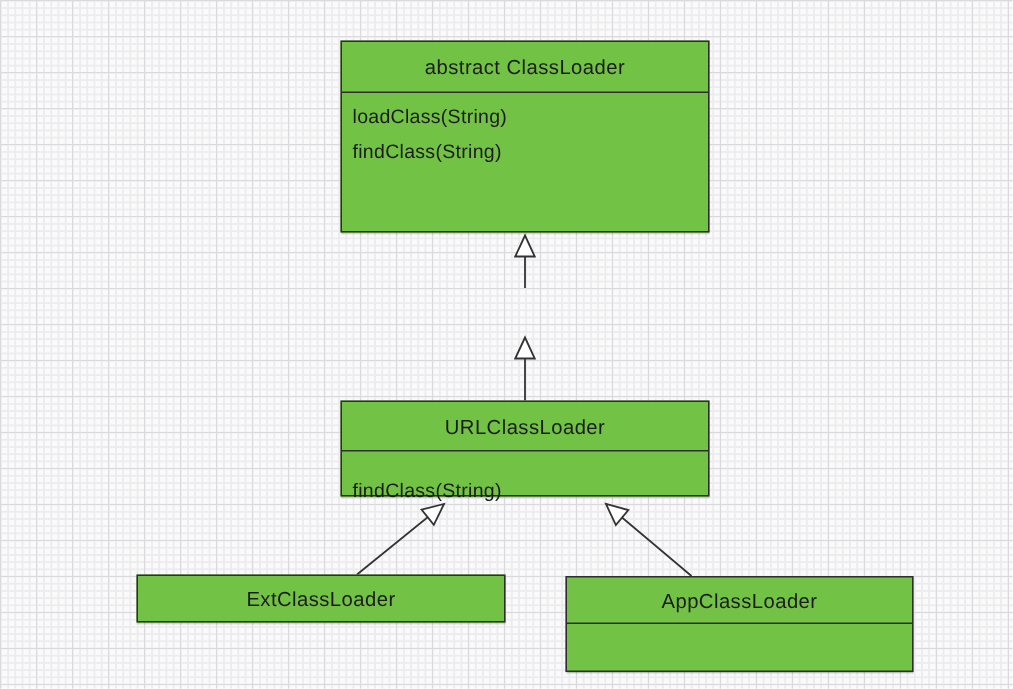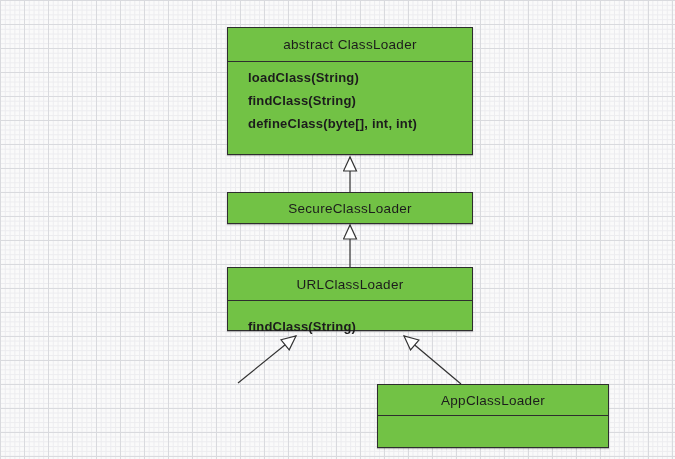--- a/index.html
+++ b/index.html
@@ -46,22 +46,21 @@
     font-size:13.5px;
     letter-spacing:0.3px;
     white-space:nowrap;
   }
   .uml-title.with-divider{
     border-bottom:1.4px solid var(--box-border);
   }
   .uml-title.fill{ flex:1 1 auto; }
   .uml-methods{
     flex:1 1 auto;
-    padding:4px 0 0 20px;
-    font-weight:bold;
+    padding:4px 0 0 7px;
   }
   .uml-methods.centered{
     display:flex;
     flex-direction:column;
     justify-content:center;
     padding-top:0;
   }
   .uml-method{
     font-size:13px;
     line-height:23px;
@@ -90,33 +89,32 @@
     <line x1="350" y1="267" x2="350" y2="225" stroke="#333333" stroke-width="1.2" marker-end="url(#hollow-tri)"></line>
     <line x1="238" y1="383" x2="296" y2="336" stroke="#333333" stroke-width="1.2" marker-end="url(#hollow-tri)"></line>
     <line x1="461" y1="384" x2="404" y2="336" stroke="#333333" stroke-width="1.2" marker-end="url(#hollow-tri)"></line>
   </svg>
 
   <div class="uml-box" style="left:227px; top:27px; width:246px; height:128px;">
     <div class="uml-title with-divider" style="height:33px;">abstract ClassLoader</div>
     <div class="uml-methods">
       <div class="uml-method">loadClass(String)</div>
       <div class="uml-method">findClass(String)</div>
-      <div class="uml-method">defineClass(byte[], int, int)</div>
     </div>
   </div>
 
-  <div class="uml-box" style="left:227px; top:192px; width:246px; height:32px;">
-    <div class="uml-title fill">SecureClassLoader</div>
-  </div>
 
   <div class="uml-box" style="left:227px; top:267px; width:246px; height:64px;gap:14px;">
     <div class="uml-title with-divider" style="height:32px;">URLClassLoader</div>
     <div class="uml-methods centered">
       <div class="uml-method">findClass(String)</div>
     </div>
   </div>
 
+  <div class="uml-box" style="left:91px; top:383px; width:246px; height:32px;">
+    <div class="uml-title fill">ExtClassLoader</div>
+  </div>
 
   <div class="uml-box" style="left:377px; top:384px; width:232px; height:64px;">
     <div class="uml-title with-divider" style="height:30px;">AppClassLoader</div>
   </div>
 
 </div>
 
 </body></html>

